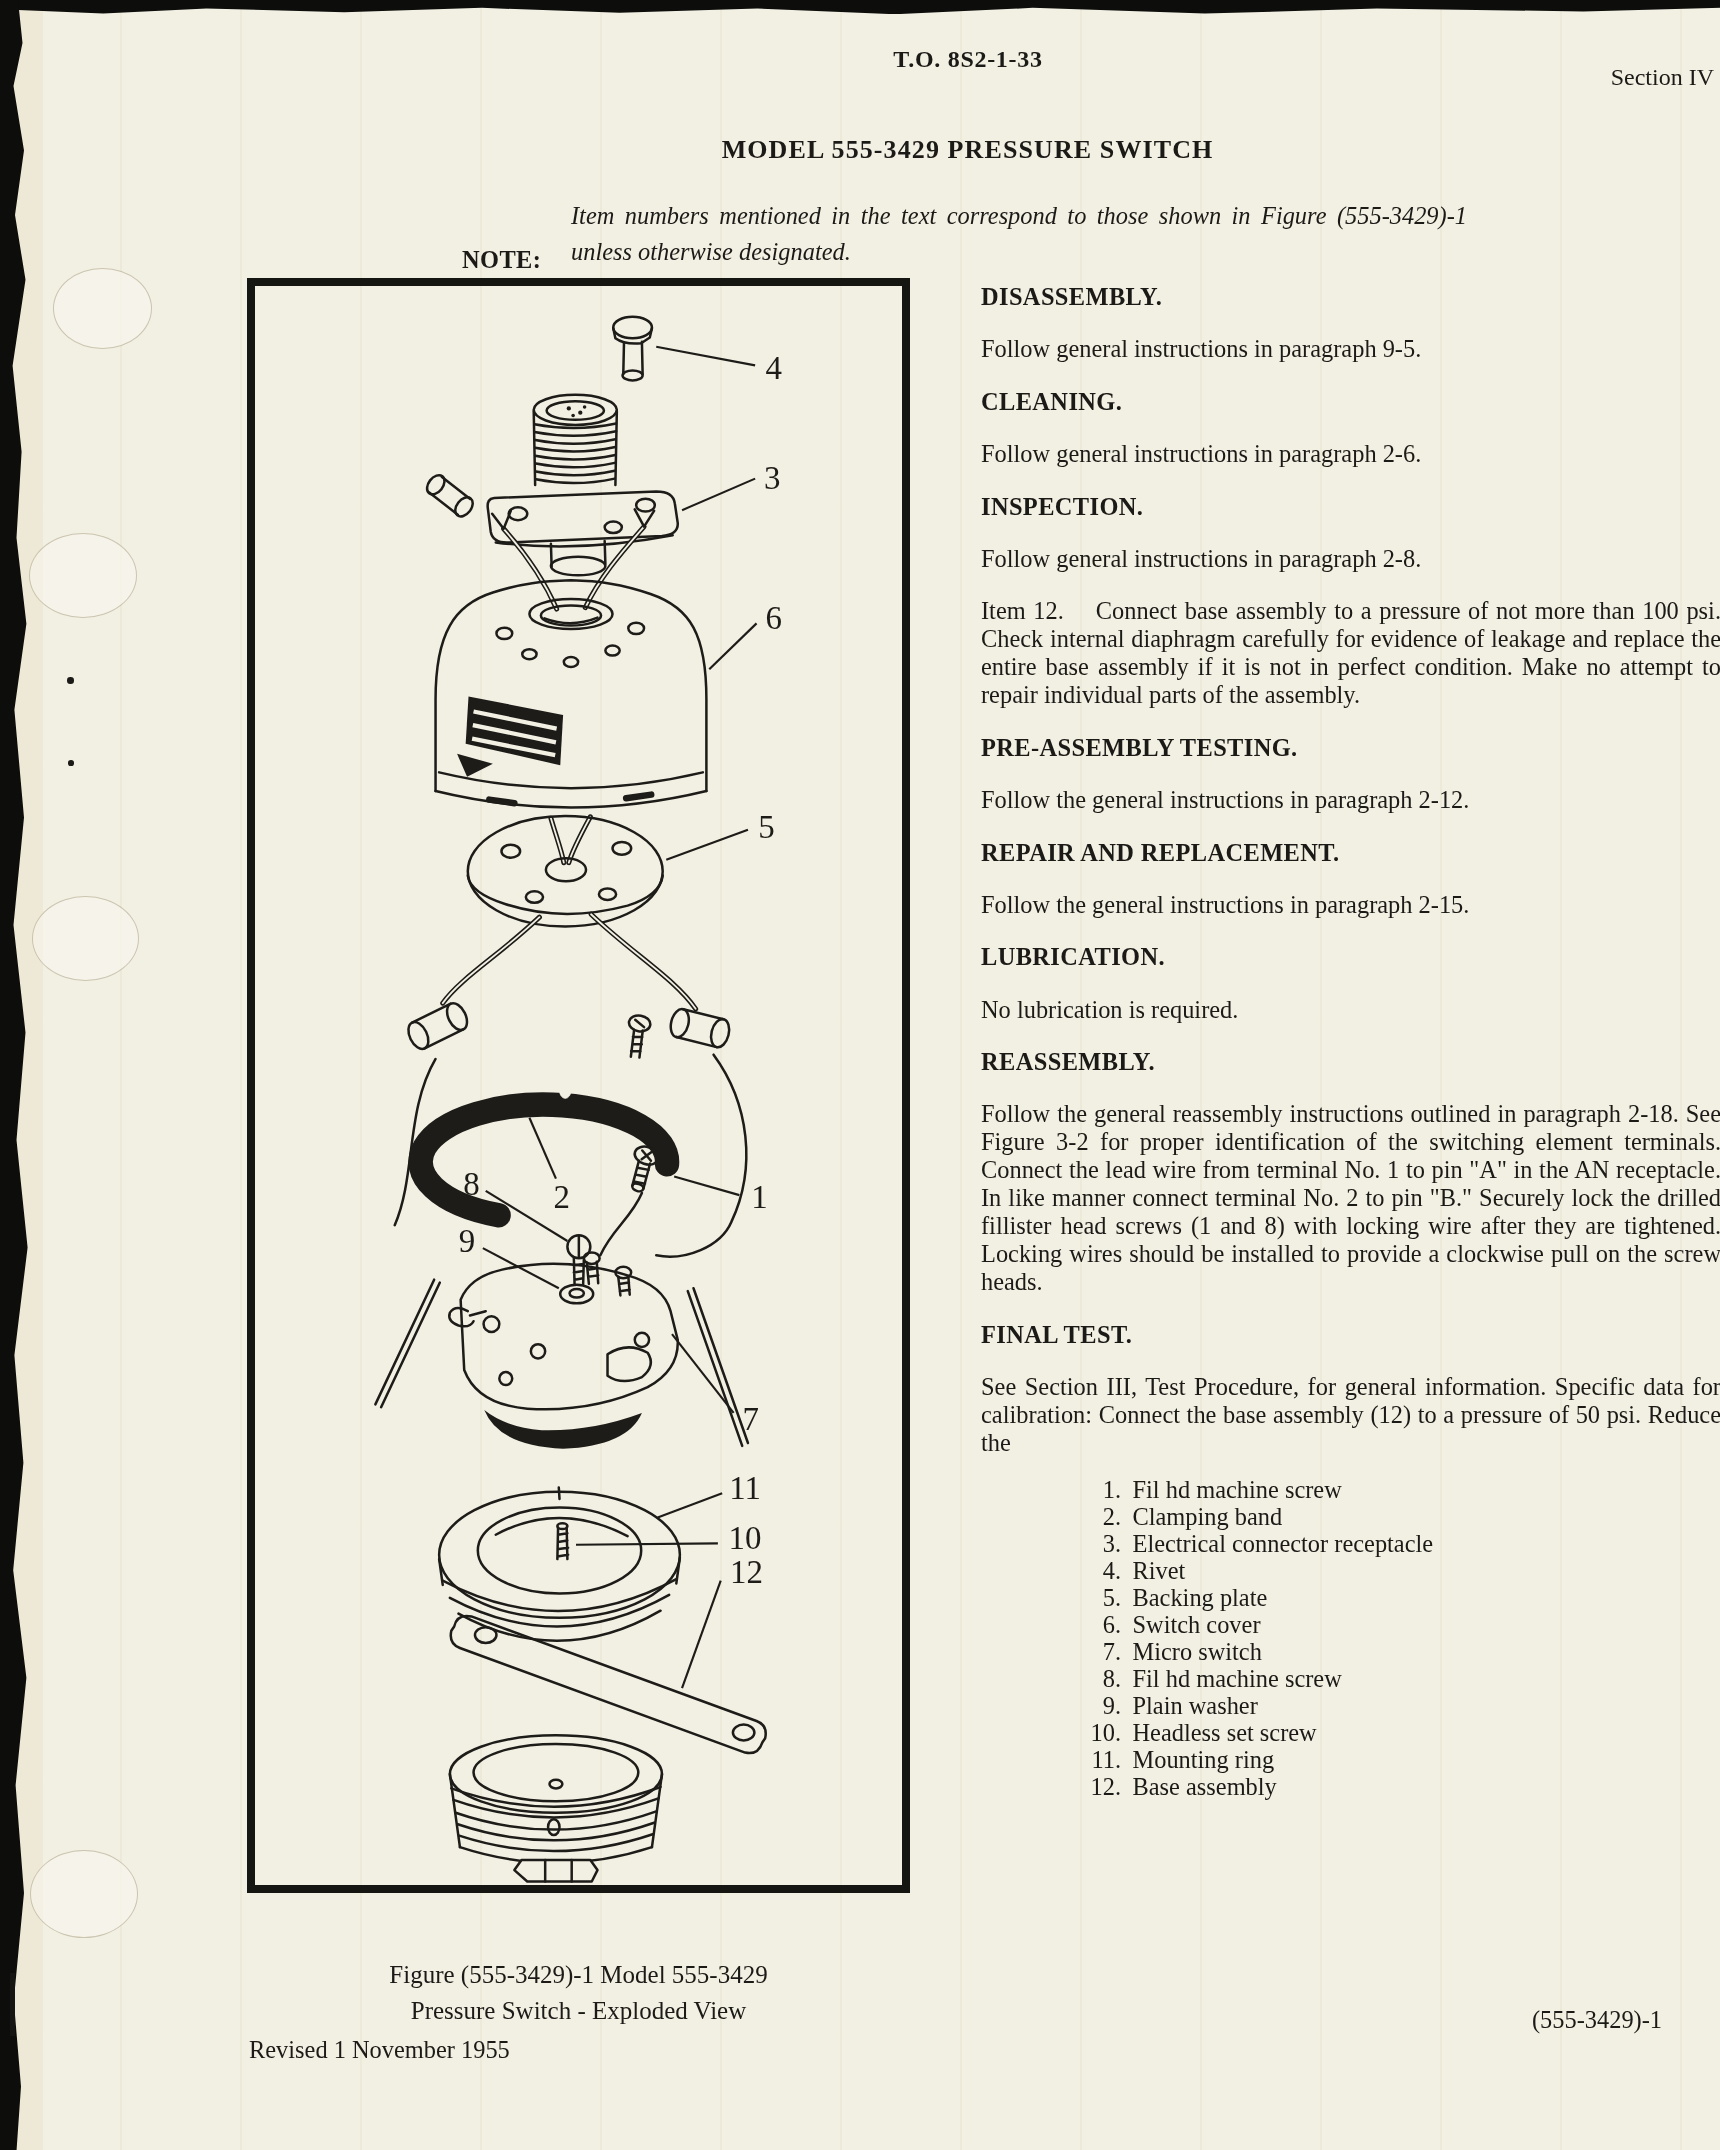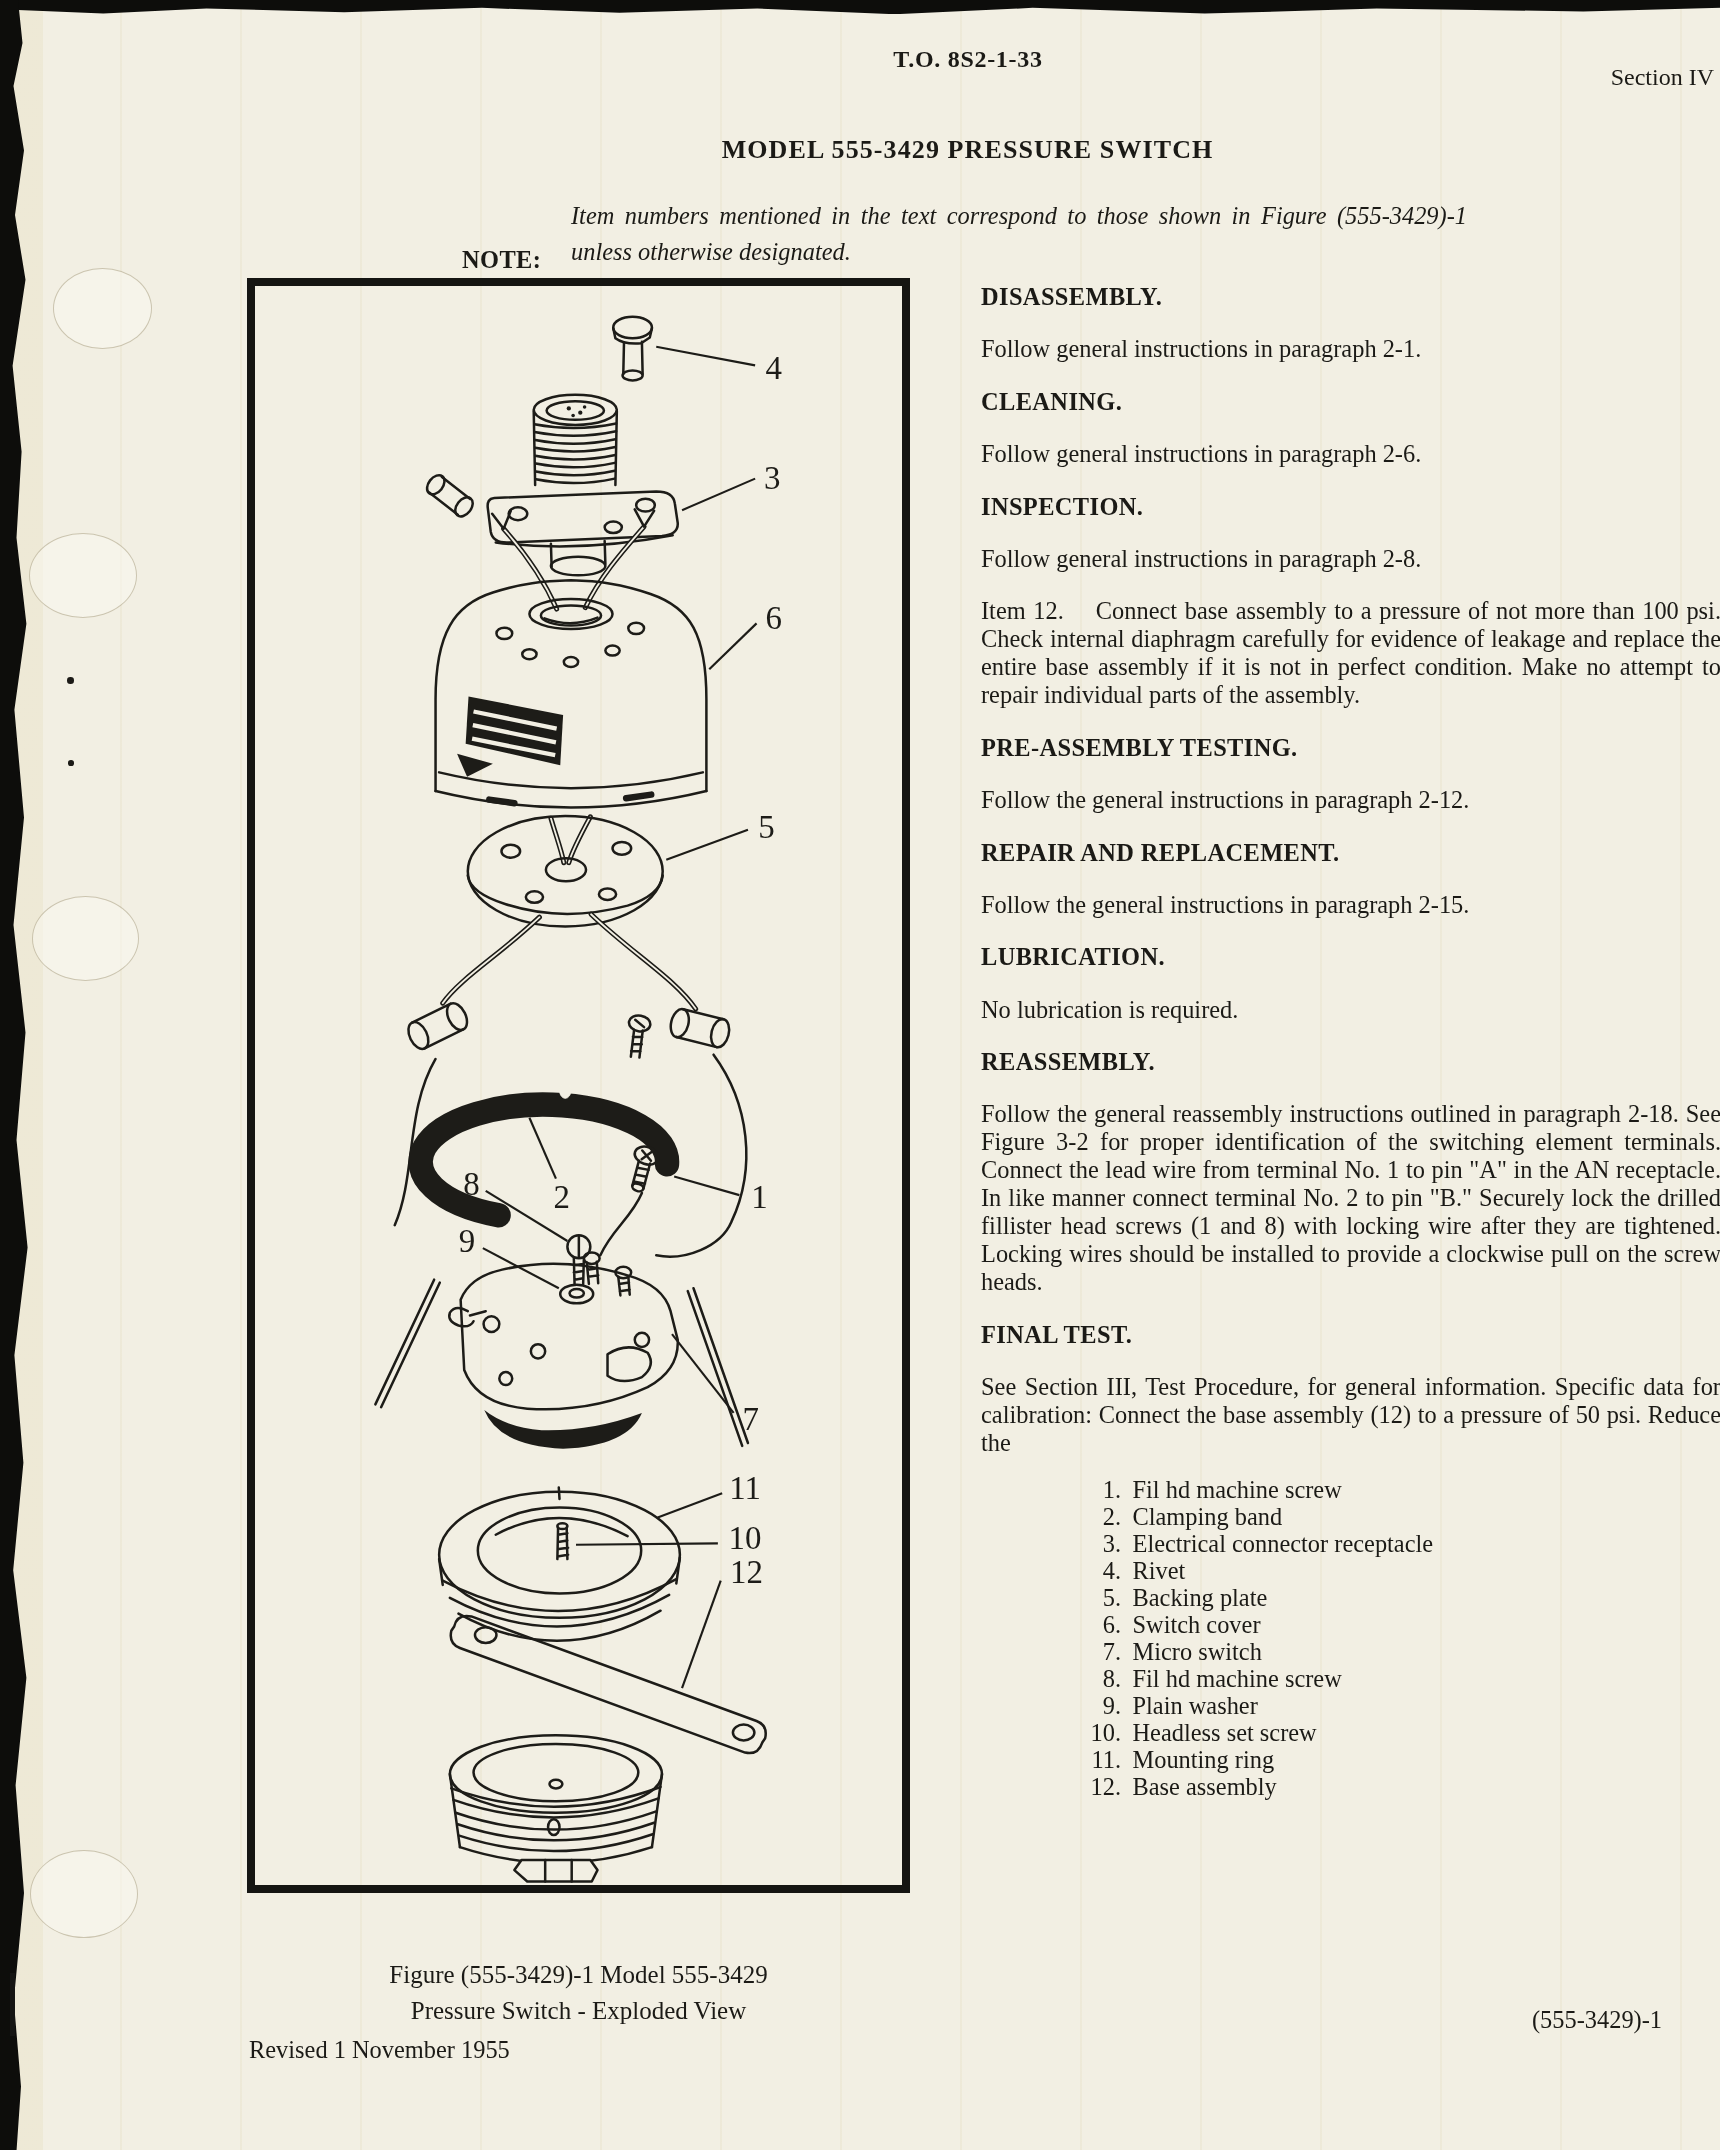--- a/index.html
+++ b/index.html
@@ -258,21 +258,21 @@
   <text class="callout" x="684" y="1692">11</text>
   <line class="lead" x1="646" y1="1754" x2="448" y2="1756"></line>
   <text class="callout" x="684" y="1762">10</text>
   <line class="lead" x1="650" y1="1806" x2="596" y2="1956"></line>
   <text class="callout" x="686" y="1810">12</text>
 </svg>
 </div>
 
 <div class="col">
   <div class="rh first">DISASSEMBLY.</div>
-  <p class="rp">Follow general instructions in paragraph 2-1.</p>
+  <p class="rp">Follow general instructions in paragraph 9-5.</p>
   <div class="rh">CLEANING.</div>
   <p class="rp">Follow general instructions in paragraph 2-6.</p>
   <div class="rh">INSPECTION.</div>
   <p class="rp">Follow general instructions in paragraph 2-8.</p>
   <p class="rp">Item 12.  Connect base assembly to a pressure of not more than 100 psi. Check internal diaphragm carefully for evidence of leakage and replace the entire base assembly if it is not in perfect condition. Make no attempt to repair individual parts of the assembly.</p>
   <div class="rh">PRE-ASSEMBLY TESTING.</div>
   <p class="rp">Follow the general instructions in paragraph 2-12.</p>
   <div class="rh">REPAIR AND REPLACEMENT.</div>
   <p class="rp">Follow the general instructions in paragraph 2-15.</p>
   <div class="rh">LUBRICATION.</div>

